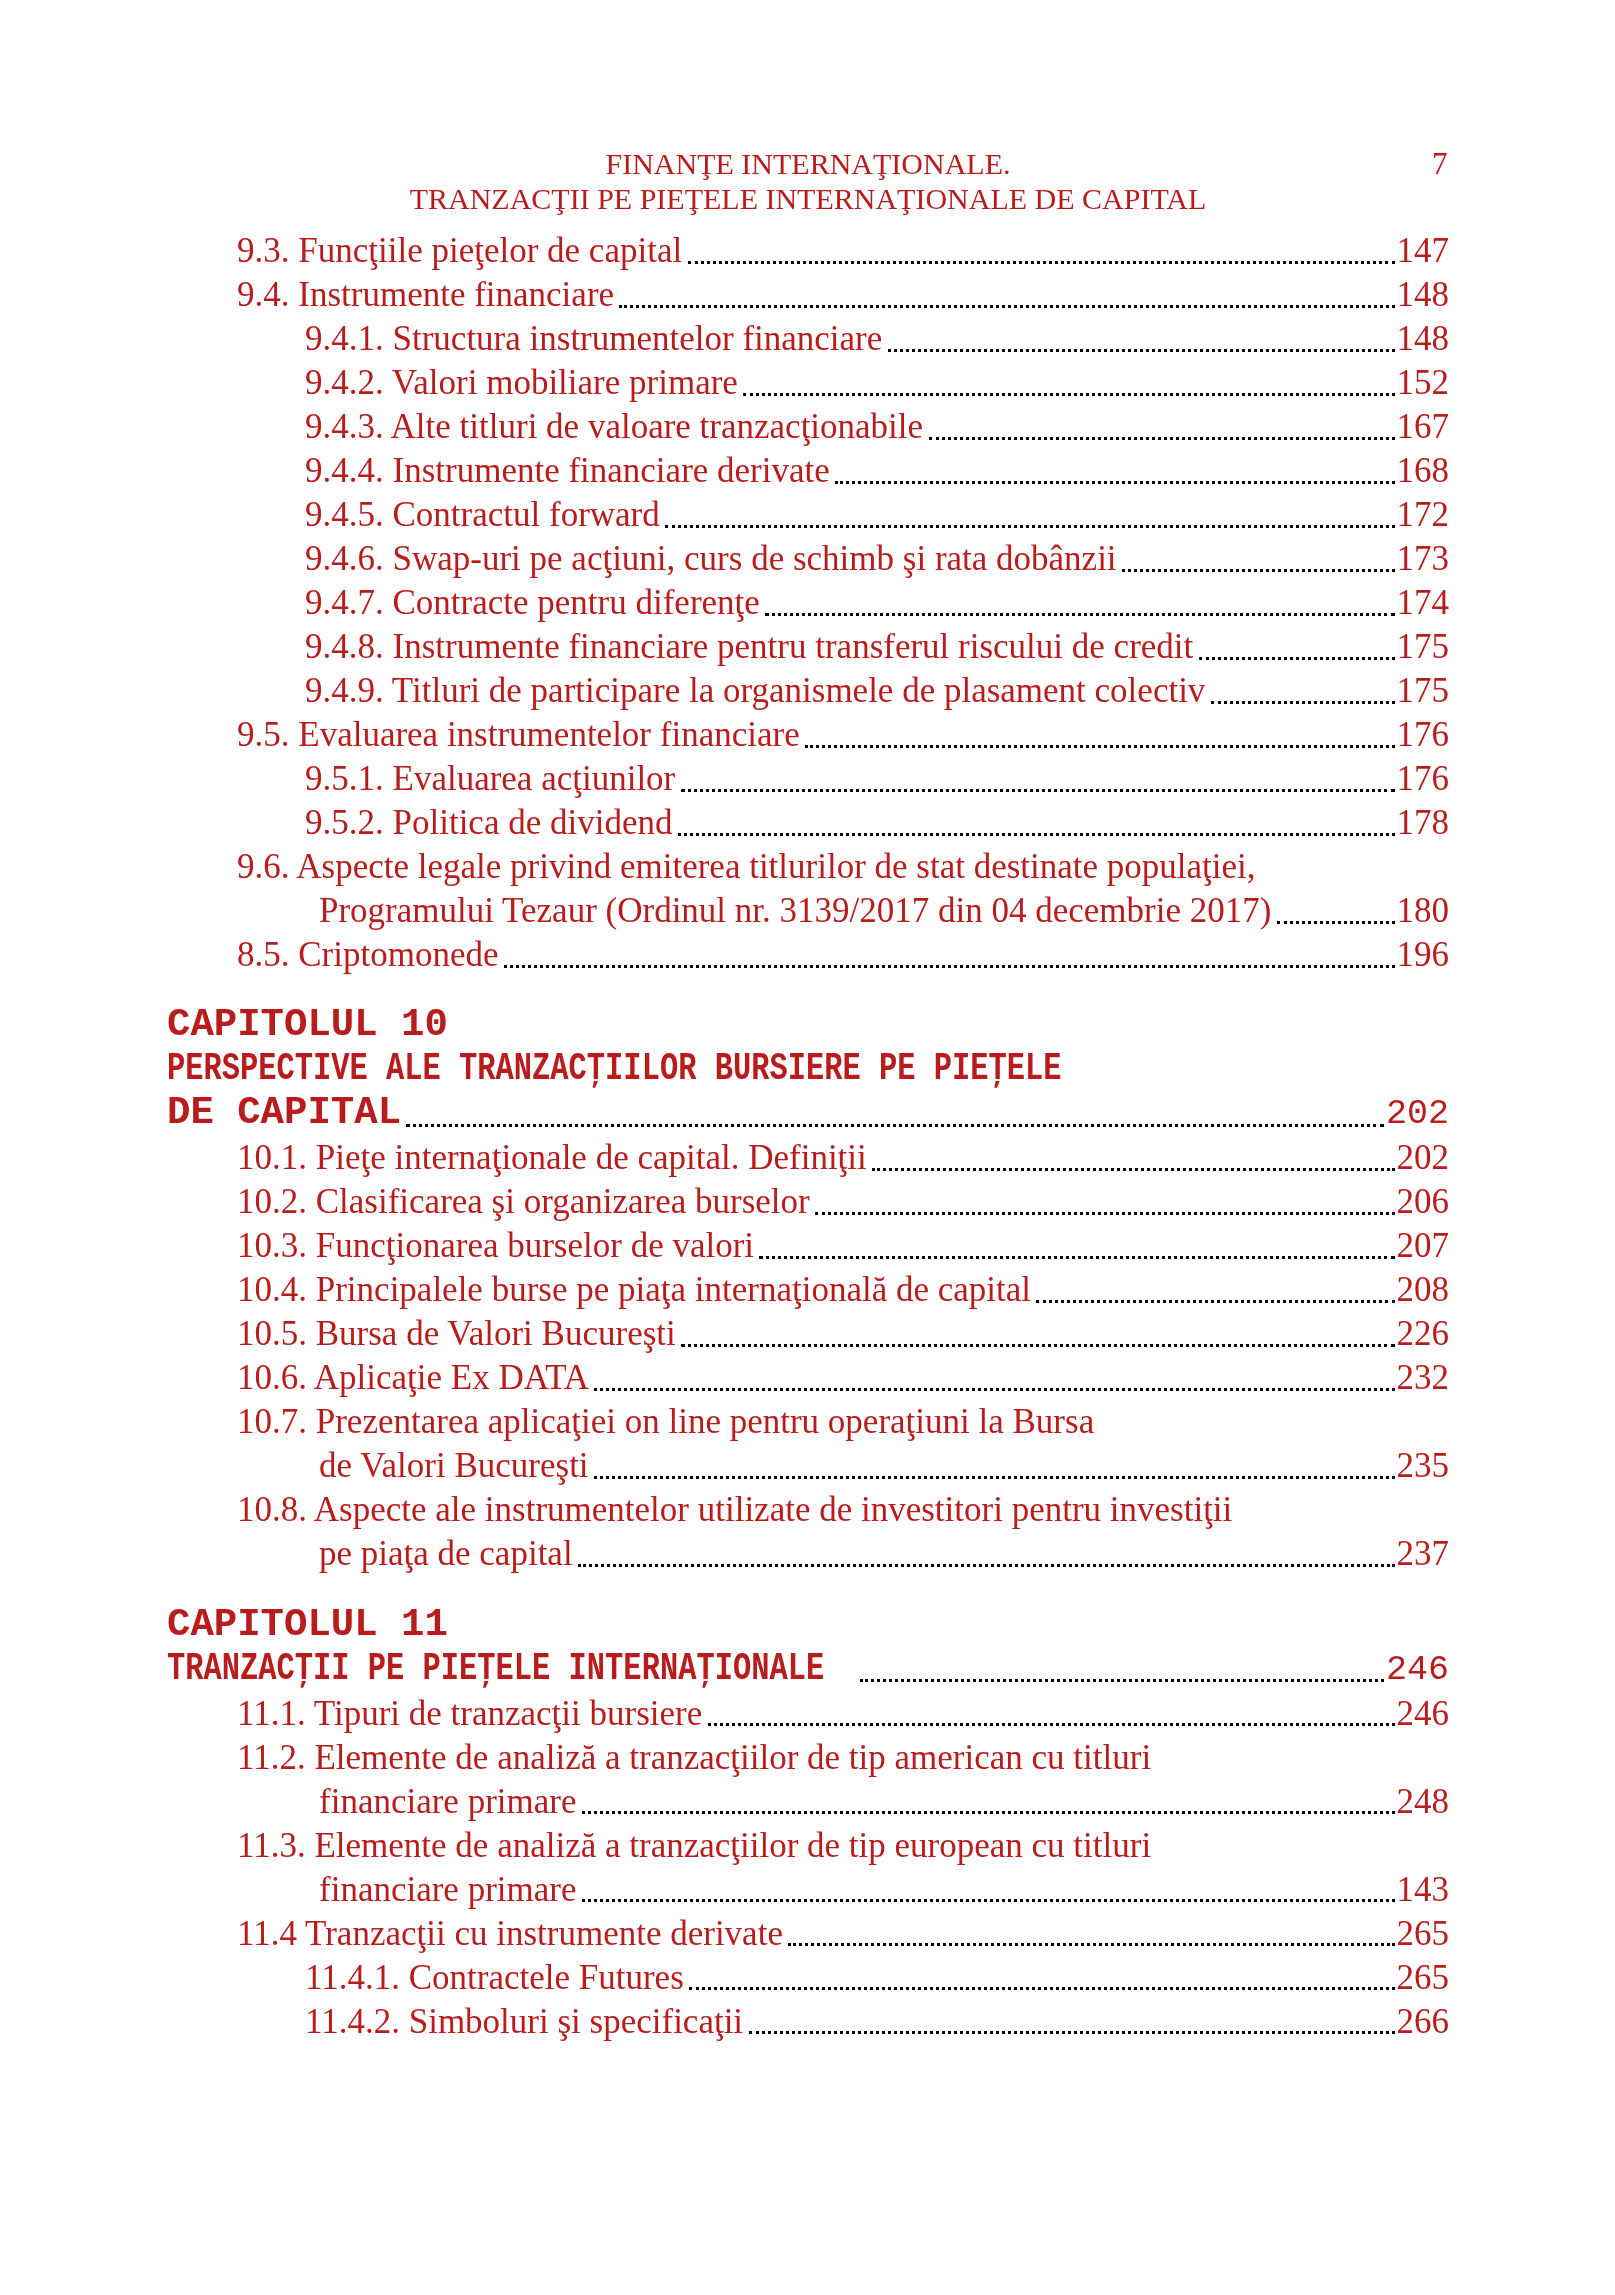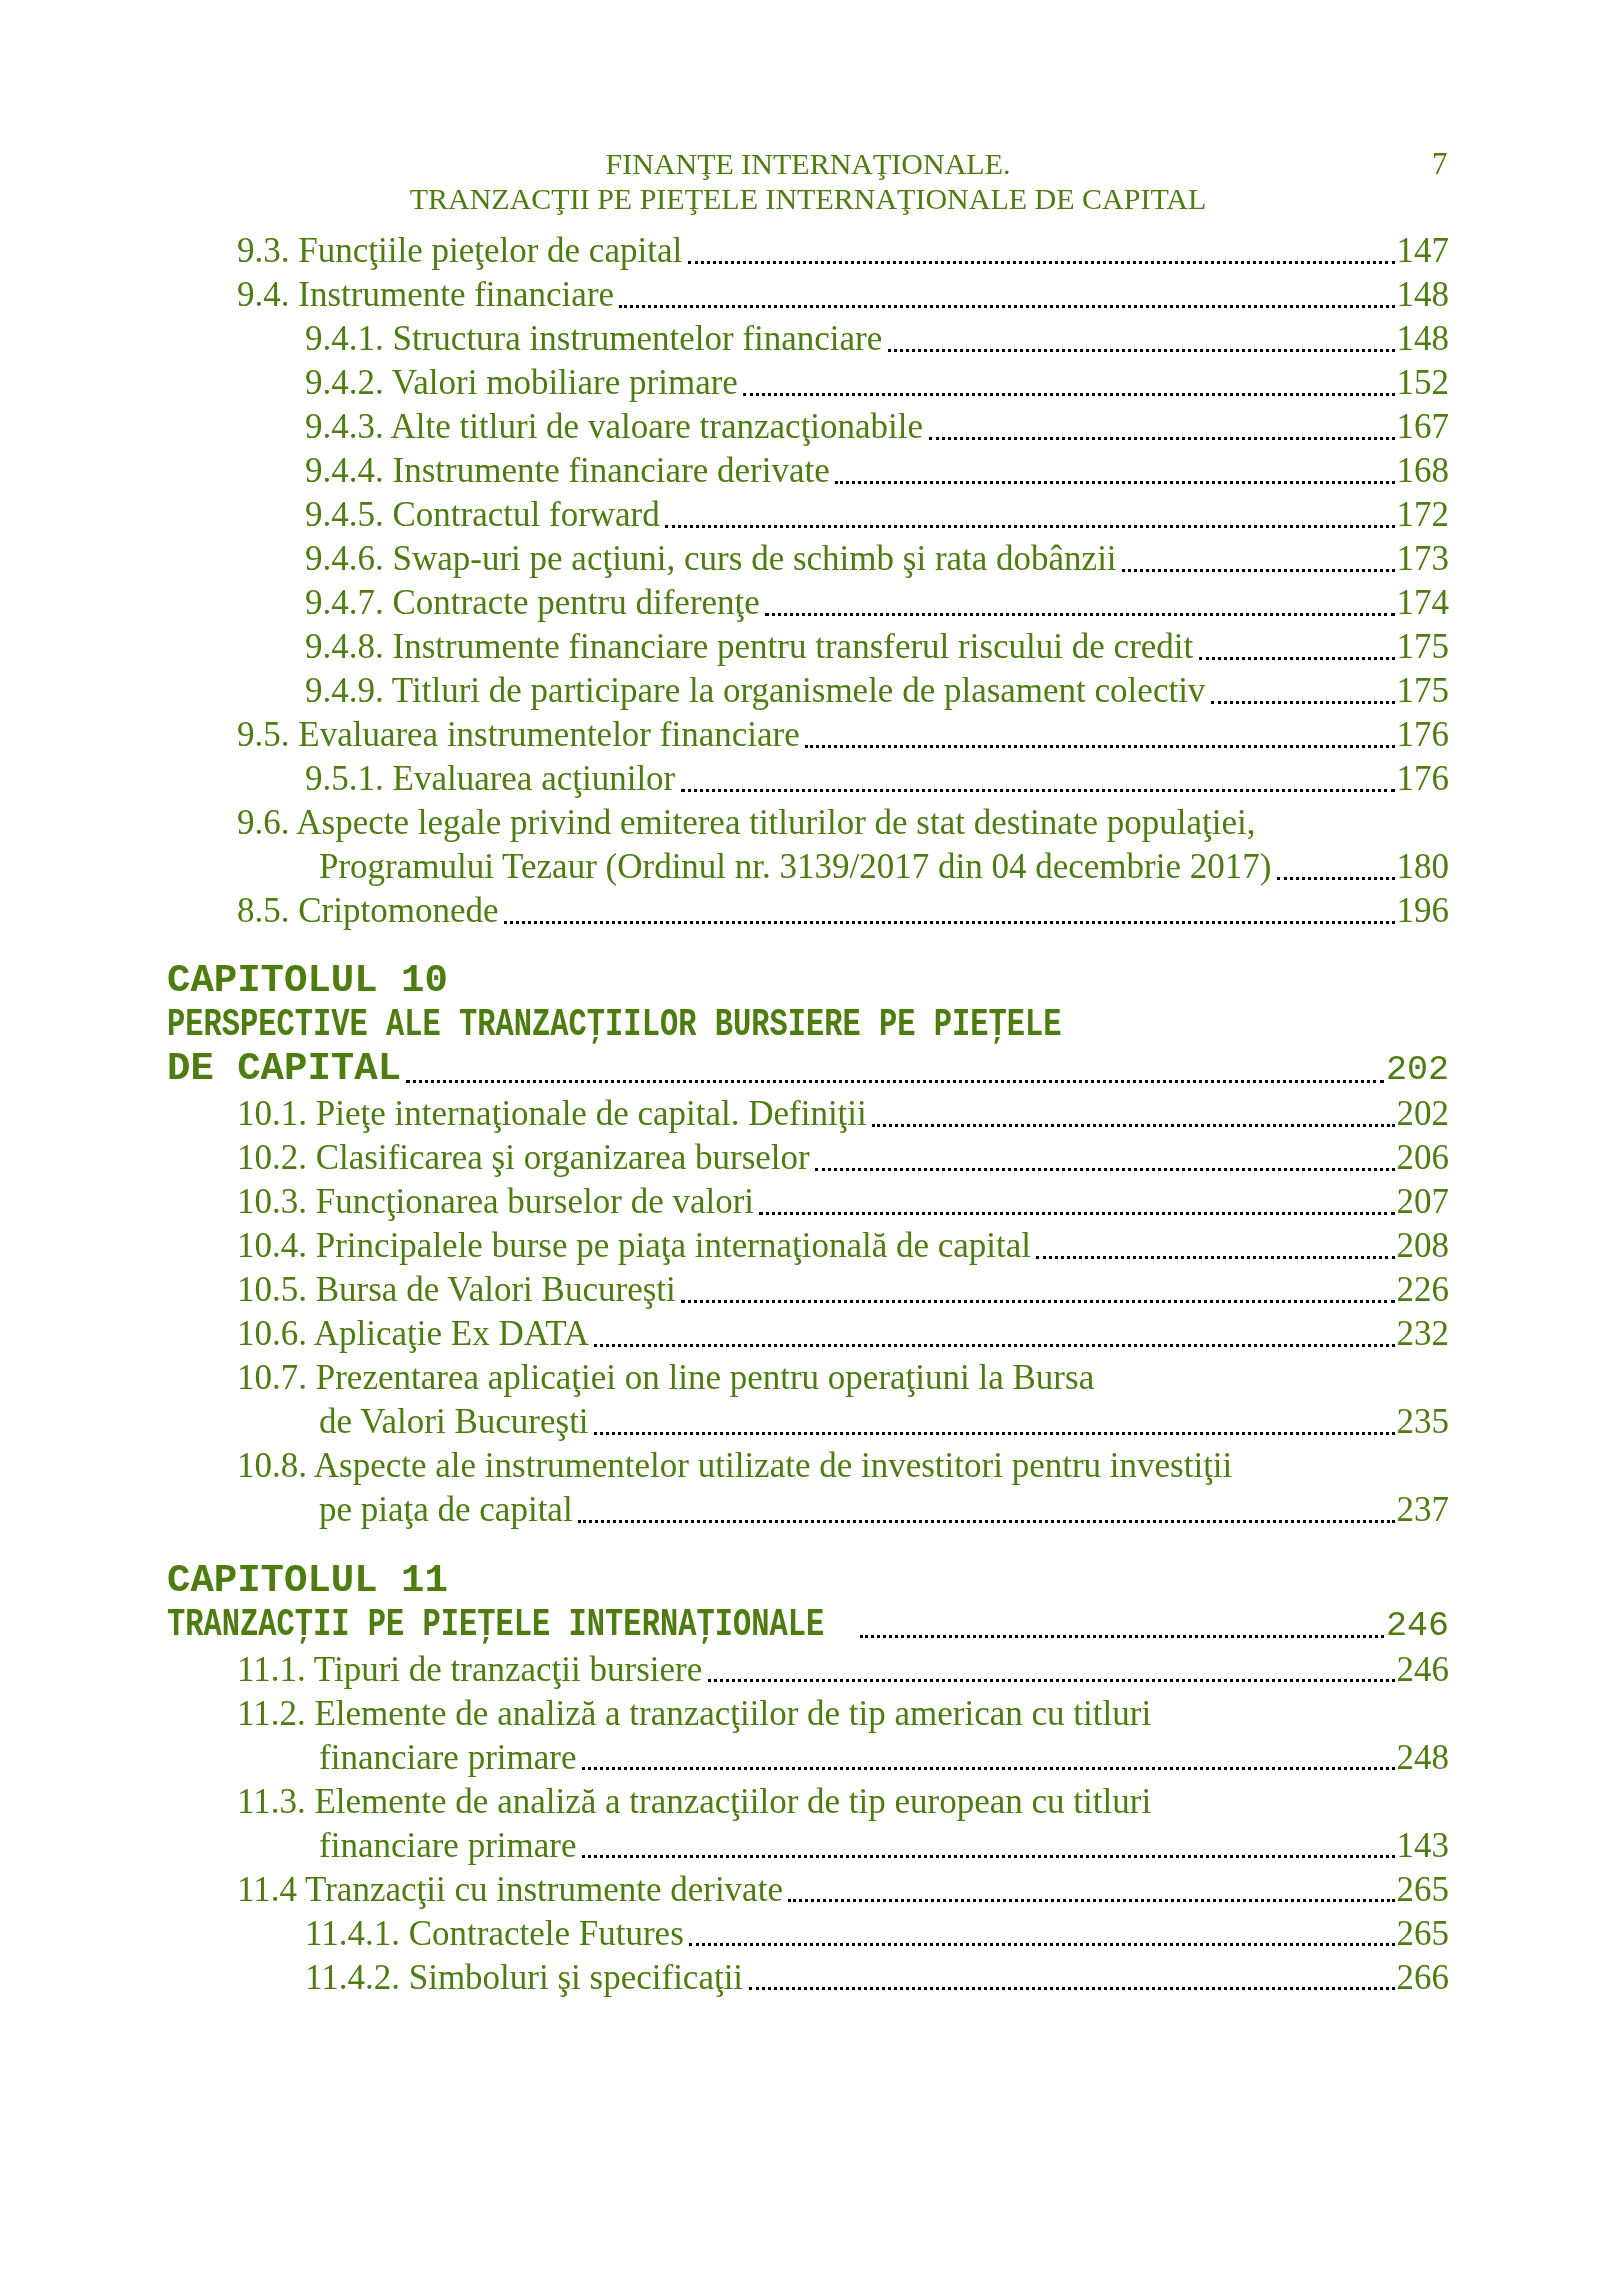--- a/index.html
+++ b/index.html
@@ -1,20 +1,20 @@
 <!DOCTYPE html>
 <html style="font-size:12.4px"><head>
 <meta charset="utf-8">
 <style>
   html,body { margin:0; padding:0; background:#888; }
   .page {
     position:relative;
     width:1615px; height:2295px;
     background:#ffffff;
-    color:#4d7c0f;
+    color:#b91c1c;
     font-family:"Liberation Serif","DejaVu Serif",serif;
     overflow:hidden;
   }
   
   .running-head {
     position:absolute; left:167px; right:166px; top:146px;
     text-align:center;
     font-size:30px; line-height:35px;
     white-space:nowrap;
   }
@@ -142,20 +142,27 @@
         </div>
       </div>
       <div class="entry-block">
         <div class="line lvl2 row">
           <span class="toc-text">9.5.1. Evaluarea acţiunilor</span>
           <span class="leader"></span>
           <span class="pageno">176</span>
         </div>
       </div>
       <div class="entry-block">
+        <div class="line lvl2 row">
+          <span class="toc-text">9.5.2. Politica de dividend</span>
+          <span class="leader"></span>
+          <span class="pageno">178</span>
+        </div>
+      </div>
+      <div class="entry-block">
         <div class="line lvl1">9.6. Aspecte legale privind emiterea titlurilor de stat destinate populaţiei,</div>
         <div class="line cont row">
           <span class="toc-text">Programului Tezaur (Ordinul nr. 3139/2017 din 04 decembrie 2017)</span>
           <span class="leader"></span>
           <span class="pageno">180</span>
         </div>
       </div>
       <div class="entry-block">
         <div class="line lvl1 row">
           <span class="toc-text">8.5. Criptomonede</span>

